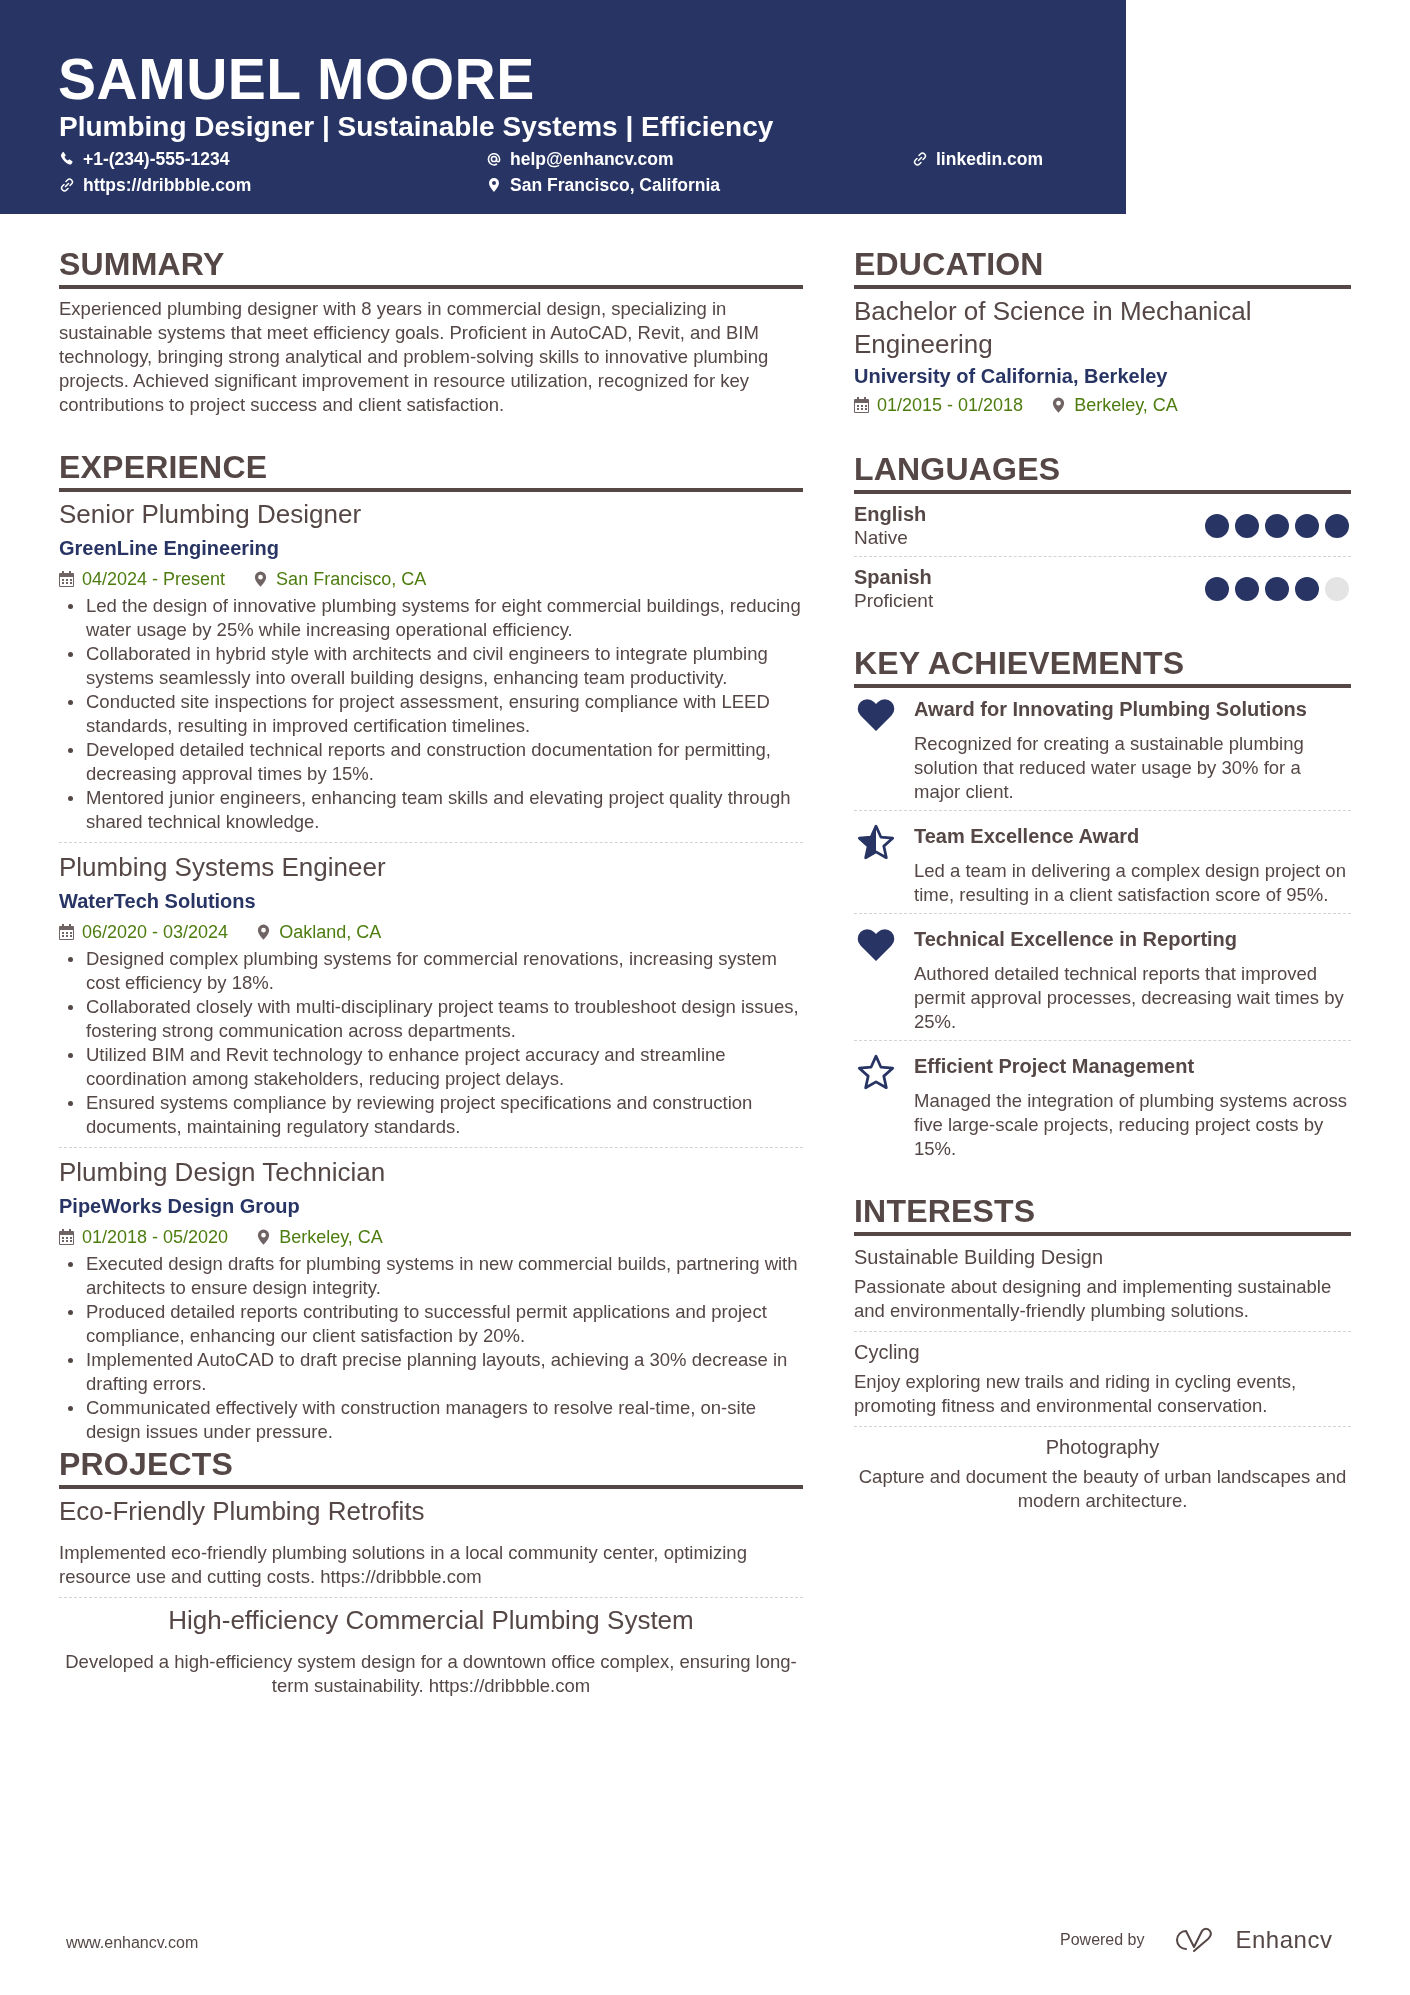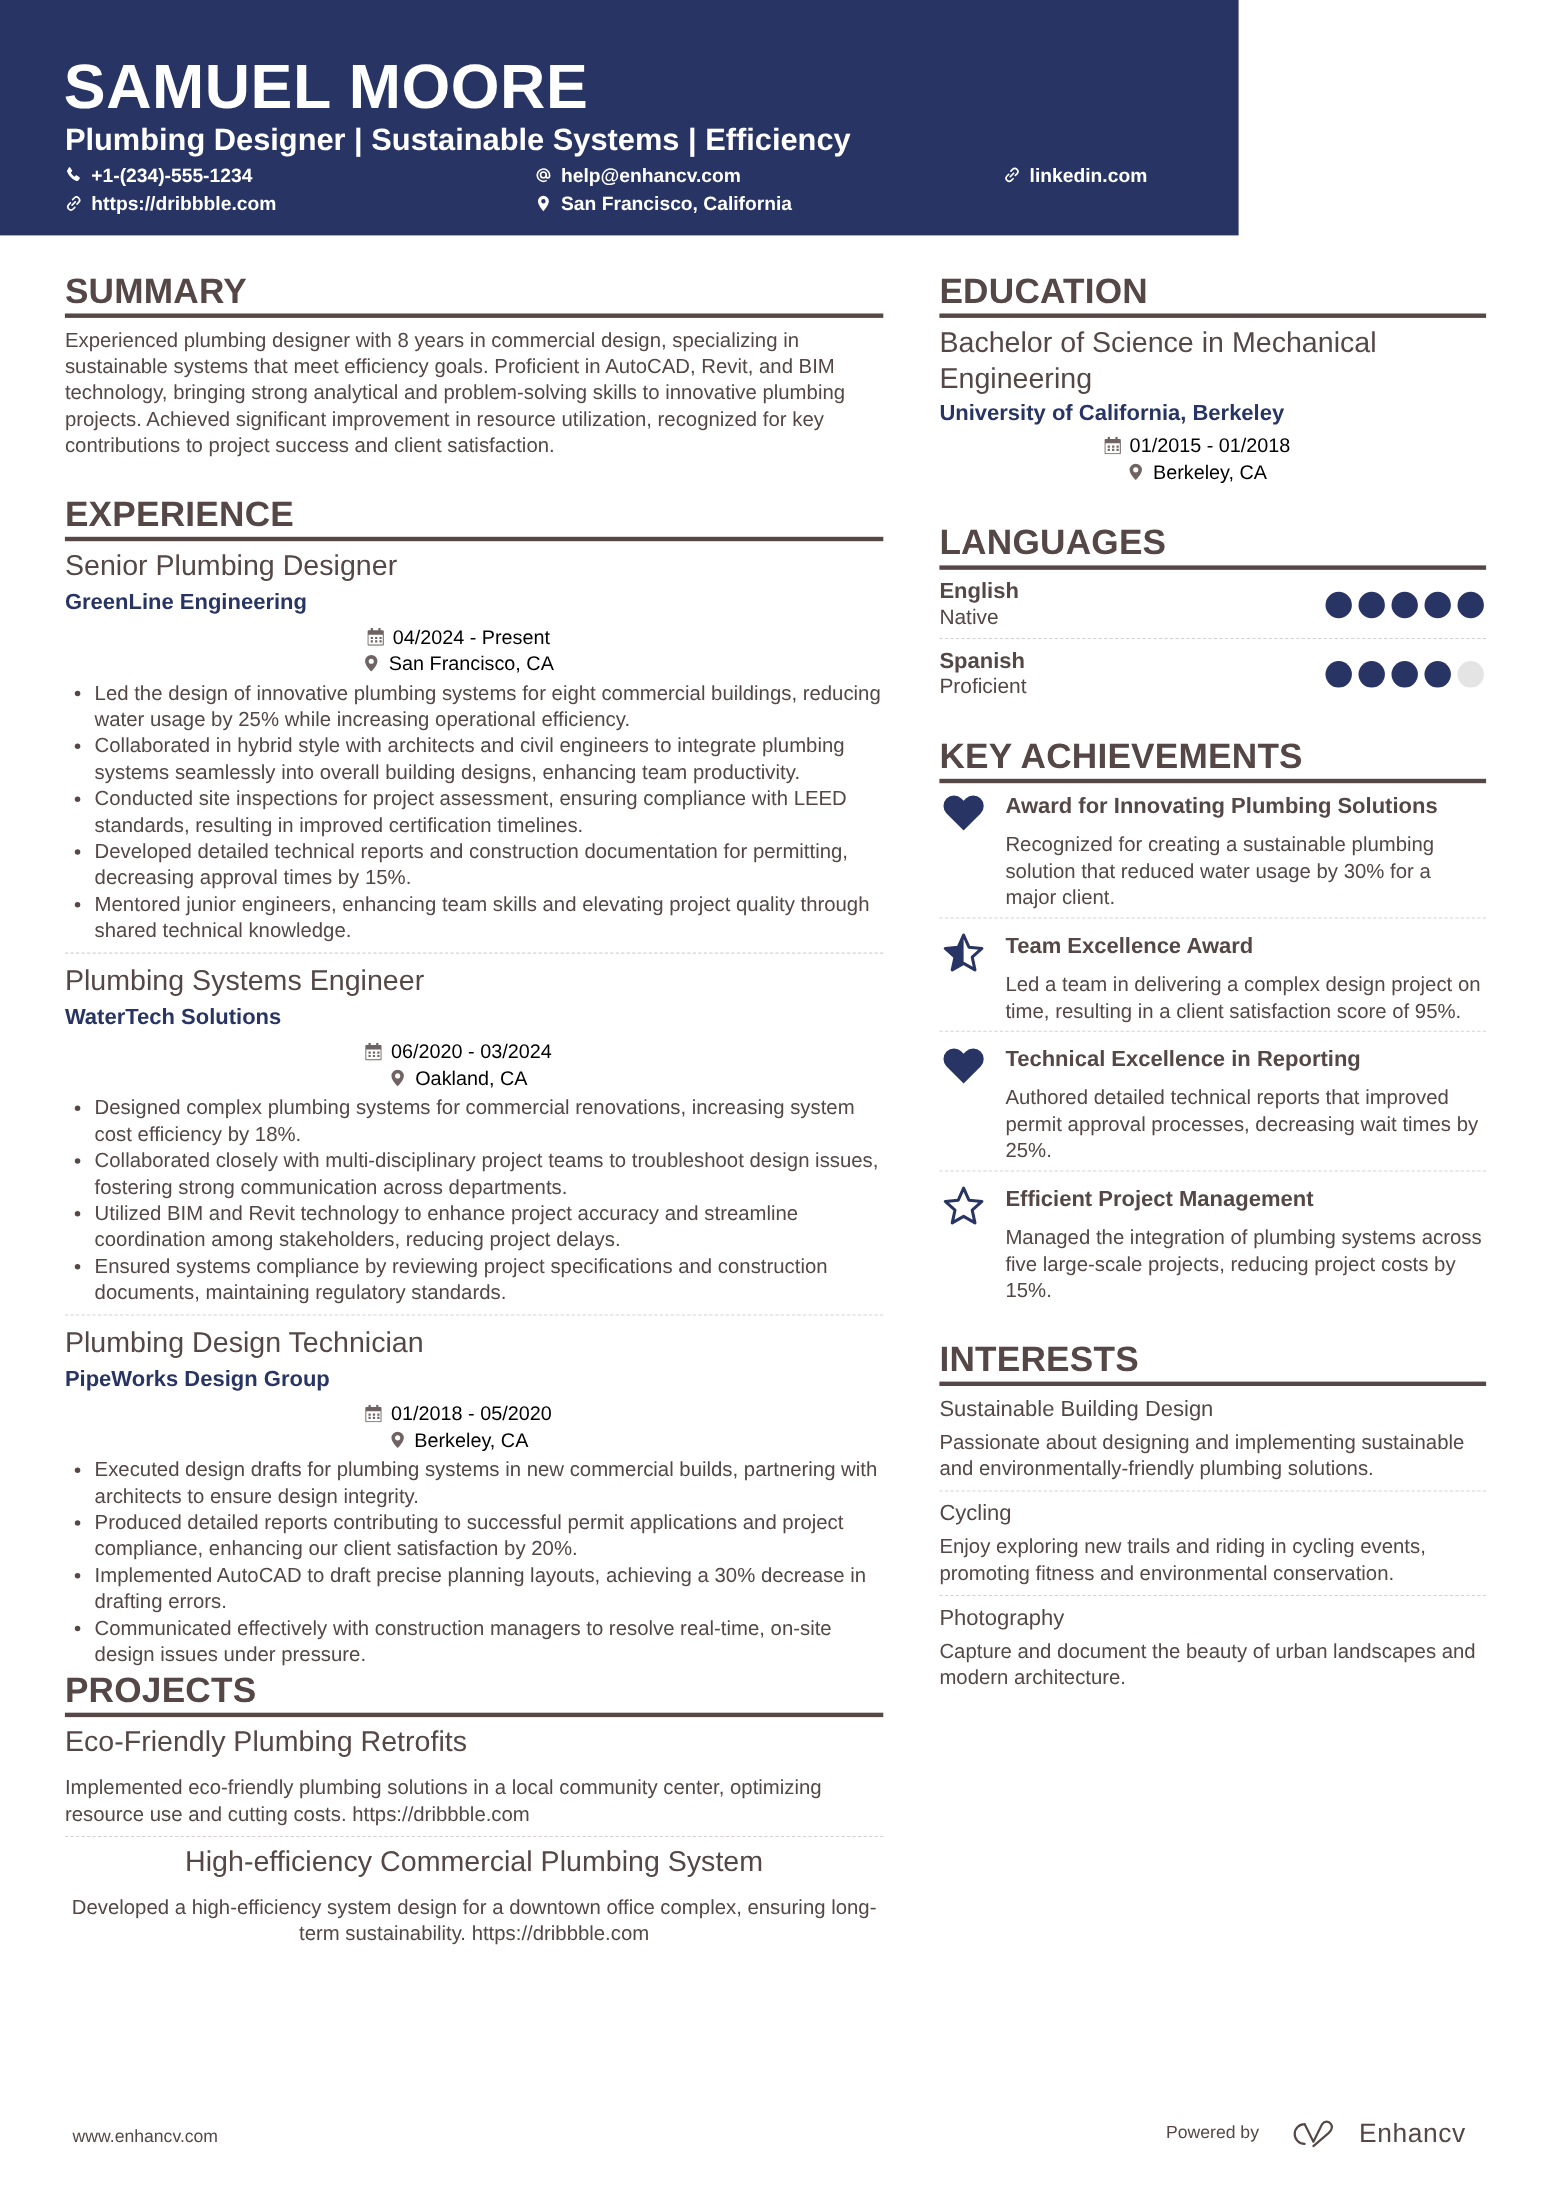--- a/index.html
+++ b/index.html
@@ -15,21 +15,21 @@
   .col-left { position: absolute; left: 59px; top: 244px; width: 744px; }
   .col-right { position: absolute; left: 854px; top: 244px; width: 497px; }
 
   .sec-title { font-size: 32px; font-weight: bold; line-height: 40px; color: #544746; letter-spacing: 0.2px; }
   .sec-rule { height: 4px; background: #544746; margin-top: 1px; margin-bottom: 10px; }
 
   .body-text { font-size: 18.5px; line-height: 24px; color: #544746; }
 
   .role { font-size: 26px; line-height: 32px; color: #544746; margin-top: 2px; }
   .company { font-size: 20px; font-weight: bold; color: #283564; line-height: 26px; margin-top: 5px; }
-  .meta { display: flex; align-items: center; font-size: 18px; line-height: 24px; margin-top: 6px; color: #000000; flex-direction: column; }
+  .meta { display: flex; align-items: flex-start; font-size: 18px; line-height: 24px; margin-top: 6px; color: #4d7c0f; }
   .meta .item { display: flex; align-items: center; gap: 8px; margin-right: 28px; }
   .meta svg { width: 15px; height: 16px; fill: #6f6363; }
 
   ul.bullets { list-style: none; margin-top: 3px; }
   ul.bullets li { position: relative; padding-left: 27px; font-size: 18.5px; line-height: 24px; }
   ul.bullets li::before { content: ""; position: absolute; left: 9px; top: 10px; width: 5px; height: 5px; border-radius: 50%; background: #544746; }
 
   .dash { border-top: 1.5px dashed #d6d2d2; }
 
   .edu-degree { font-size: 26px; line-height: 33px; color: #544746; }
@@ -315,21 +315,21 @@
     <div style="padding-bottom:8px;">
       <div class="int-title">Sustainable Building Design</div>
       <div class="int-desc">Passionate about designing and implementing sustainable and environmentally-friendly plumbing solutions.</div>
     </div>
     <div class="dash"></div>
     <div style="padding-top:7px; padding-bottom:8px;">
       <div class="int-title">Cycling</div>
       <div class="int-desc">Enjoy exploring new trails and riding in cycling events, promoting fitness and environmental conservation.</div>
     </div>
     <div class="dash"></div>
-    <div style="padding-top:7px;">
+    <div style="padding-top:7px;text-align:center;">
       <div class="int-title">Photography</div>
       <div class="int-desc">Capture and document the beauty of urban landscapes and modern architecture.</div>
     </div>
   </section>
 </div>
 
 <div class="footer-left">www.enhancv.com</div>
 <div class="footer-right">
   <span>Powered by</span>
   <span class="brand">

